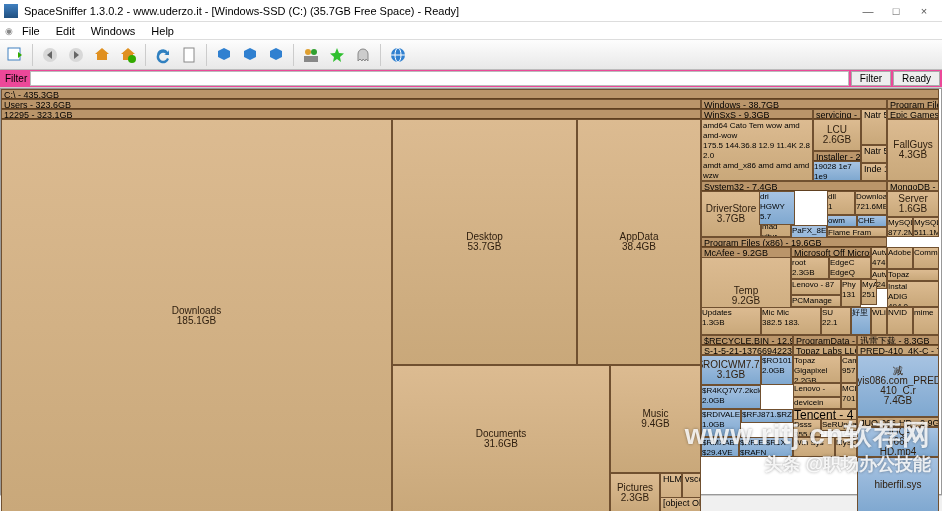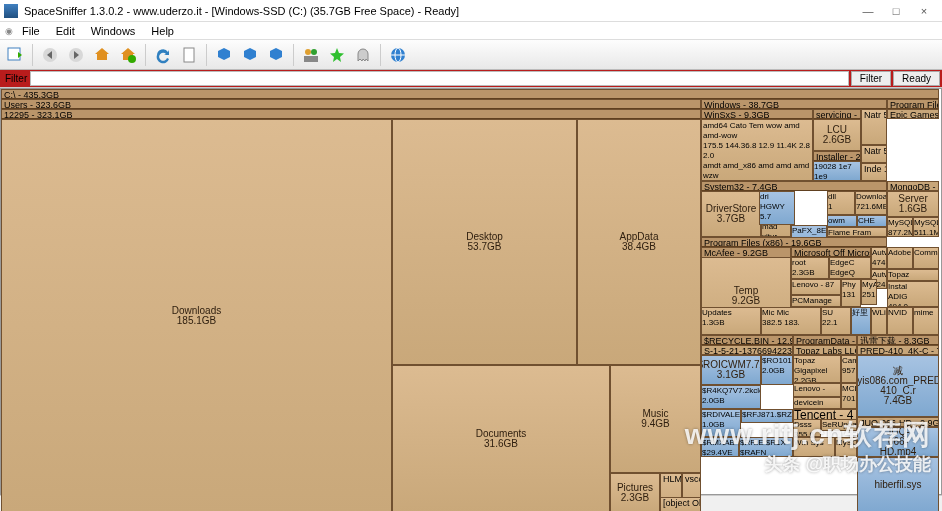--- a/index.html
+++ b/index.html
@@ -8,21 +8,21 @@
 .title-icon{width:14px;height:14px;background:linear-gradient(#4080c0,#205080);margin-right:6px}
 .title-text{font-size:11px;flex:1}
 .win-btn{width:28px;height:18px;display:flex;align-items:center;justify-content:center;font-size:11px;color:#555}
 .menubar{height:18px;background:#fff;display:flex;align-items:center;padding:0 4px;border-bottom:1px solid #ddd}
 .bullet{width:10px;height:10px;display:flex;align-items:center;justify-content:center;font-size:9px;color:#888}
 .menu-item{padding:0 8px;font-size:11px}
 .toolbar{height:30px;background:linear-gradient(#fdfdfd,#e8e8e8);display:flex;align-items:center;padding:0 4px;gap:4px;border-bottom:1px solid #bbb}
 .tbtn{width:22px;height:22px;display:flex;align-items:center;justify-content:center;border-radius:3px}
 .tbtn svg{width:18px;height:18px}
 .tsep{width:1px;height:22px;background:#ccc;margin:0 2px}
-.filterbar{height:18px;display:flex;align-items:center;padding:0 2px;background:#b91c1c;border-bottom:1px solid #ccc}
+.filterbar{height:18px;display:flex;align-items:center;padding:0 2px;background:#ec4899;border-bottom:1px solid #ccc}
 .filterbar span.lbl{font-size:10px;padding:0 3px}
 .filterbar input{flex:1;height:15px;border:1px solid #bbb;font-size:10px;padding:0 2px}
 .filterbar button{height:15px;font-size:10px;padding:0 8px;border:1px solid #aaa;background:#eee;margin-left:2px}
 .treemap{flex:1;position:relative;background:#fff;border:1px solid #999}
 .node{position:absolute;border:1px solid #705030;overflow:hidden;font-size:9px;color:#000;line-height:10px}
 .node.tan{background:linear-gradient(#dcbb91,#c9a87a)}
 .node.dk{background:#c8a67a}
 .node.bl{background:linear-gradient(#a7c3e2,#7fa8d0)}
 .node.hdr{background:#ba956a;color:#000;font-weight:normal;border-bottom:1px solid #604020}
 .nlabel{position:absolute;left:2px;top:0;font-size:9px;white-space:nowrap}
@@ -338,20 +338,23 @@
   <div class="node bl" style="left:856px;top:368px;width:82px;height:56px;font-size:8px">
       <div class="cname">hiberfil.sys</div>
     </div>
 
   <div class="node hdr" style="left:886px;top:10px;width:52px;height:10px">
       <span class="nlabel">Program Files - 5.0G</span>
     </div>
   <div class="node dk" style="left:886px;top:20px;width:52px;height:10px;font-size:8px">
       <span class="nlabel">Epic Games</span>
     </div>
+  <div class="node tan" style="left:886px;top:30px;width:52px;height:62px">
+      <div class="cname"><span>FallGuys</span><br><span>4.3GB</span></div>
+    </div>
   <div class="node dk" style="left:886px;top:92px;width:52px;height:10px;font-size:8px">
       <span class="nlabel">MongoDB - 1.6GB</span>
     </div>
   <div class="node tan" style="left:886px;top:102px;width:52px;height:26px;font-size:8px;white-space:pre-line"><div class="cname">Server
 1.6GB</div></div>
   <div class="node tan" style="left:886px;top:128px;width:26px;height:20px;font-size:8px;white-space:pre-line">MySQLa
 877.2ME</div>
   <div class="node tan" style="left:912px;top:128px;width:26px;height:20px;font-size:8px;white-space:pre-line">MySQL
 511.1M</div>
   <div class="node tan" style="left:886px;top:158px;width:26px;height:22px;font-size:8px">Adobe</div>

